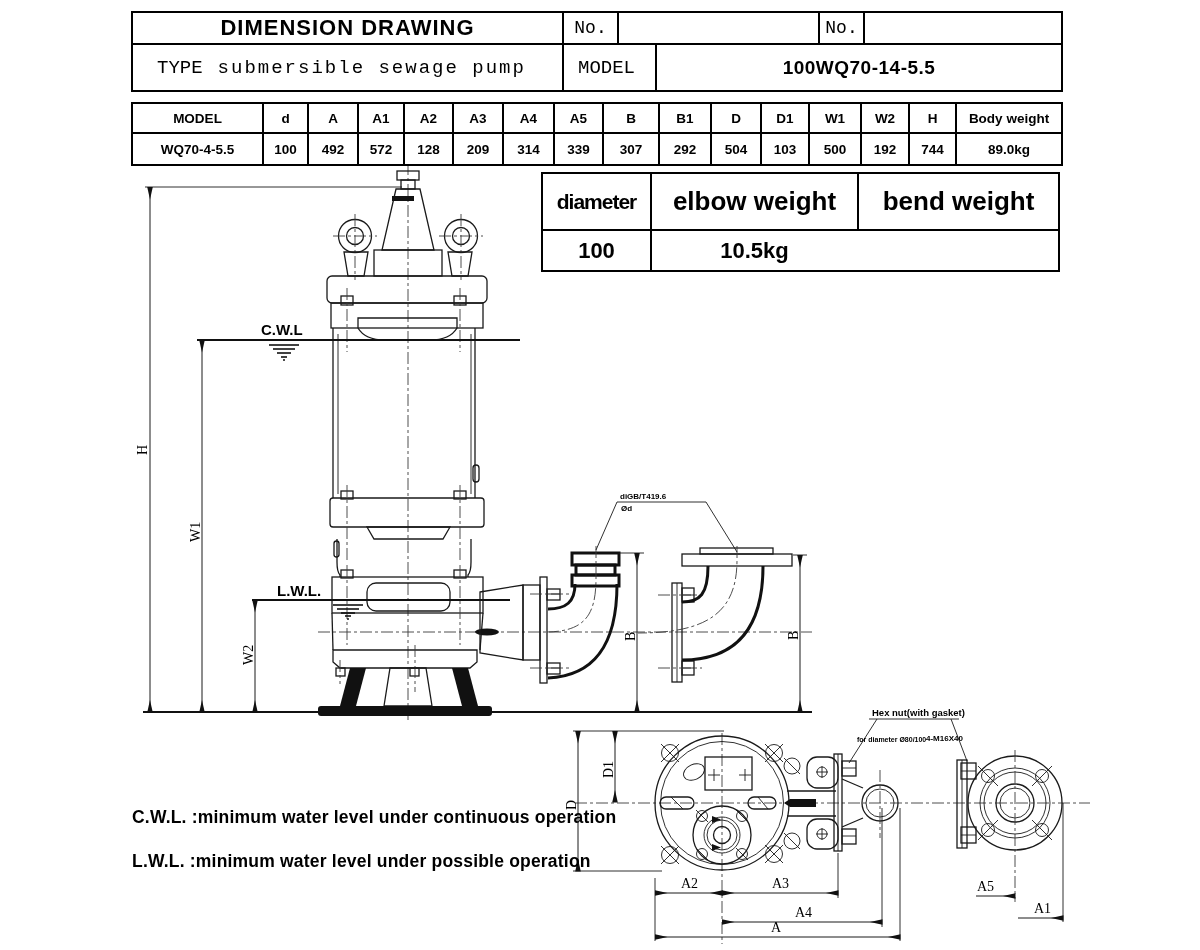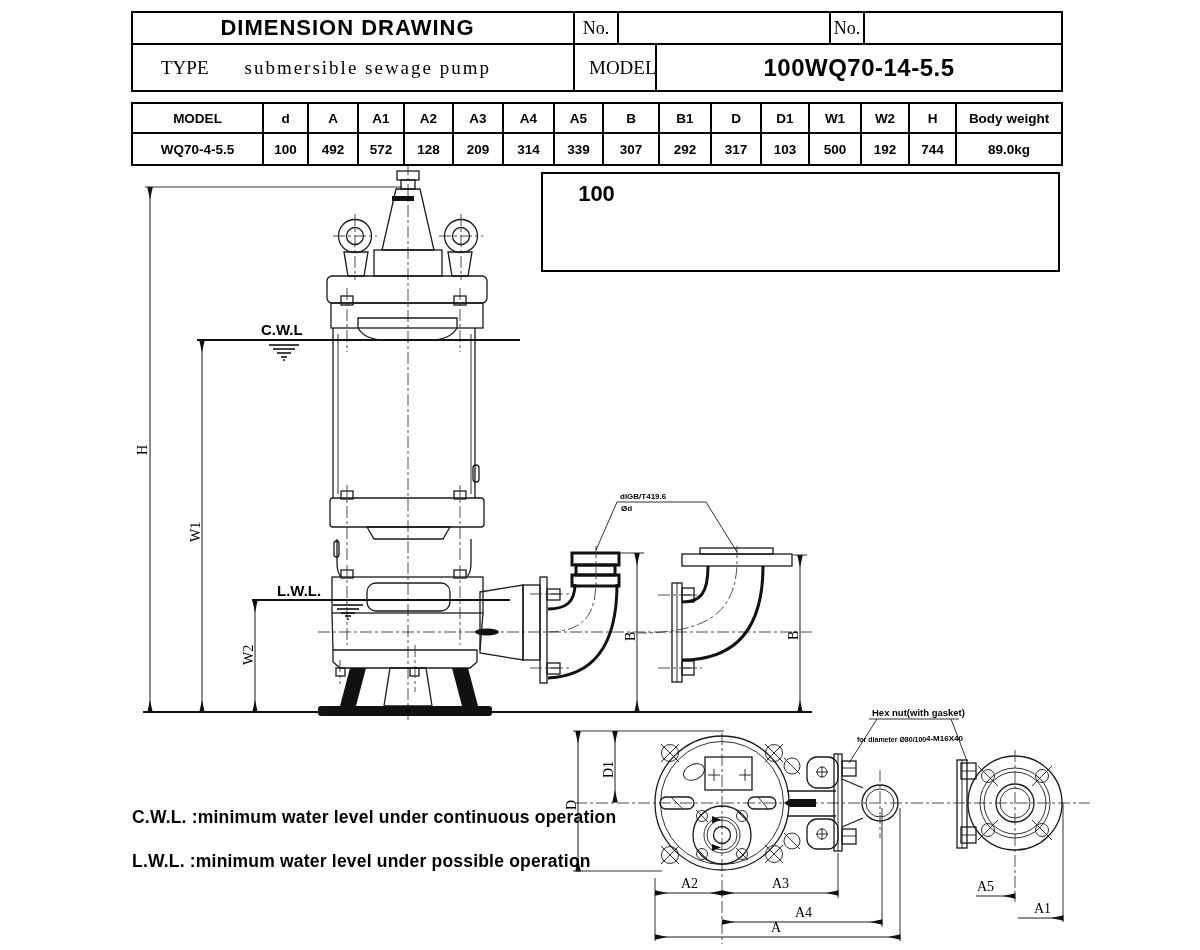--- a/index.html
+++ b/index.html
@@ -2,27 +2,27 @@
 <html><head>
 <meta charset="utf-8">
 <style>
   html,body{margin:0;padding:0;background:#fff;}
   body{width:1200px;height:950px;position:relative;font-family:"Liberation Sans",sans-serif;color:#000;overflow:hidden;}
   .tbl{position:absolute;border:2px solid #000;box-sizing:border-box;background:#fff;}
   .row{display:grid;box-sizing:border-box;}
   .c{display:flex;align-items:center;justify-content:center;border-left:2px solid #000;box-sizing:border-box;overflow:hidden;white-space:nowrap;text-align:center;}
   .c:first-child{border-left:none;}
   .bb{border-bottom:2px solid #000;}
-  .serif{font-family:Liberation Serif, serif;margin-left:11px;}
+  .serif{font-family:Liberation Mono, monospace;}
   .ttl{font-weight:bold;font-size:22px;letter-spacing:1px;}
   .no{font-size:18px;}
-  .typeCell{justify-content:flex-start;padding-left:17px;gap:36px;font-size:19px;}
+  .typeCell{justify-content:flex-start;padding-left:24px;gap:15px;font-size:19px;}
   .typeVal{letter-spacing:2px;}
   .modelCell{justify-content:flex-start;padding-left:14px;font-size:19px;}
-  .modelVal{font-weight:bold;font-size:24px;letter-spacing:0.5px;}
+  .modelVal{font-weight:bold;font-size:19px;letter-spacing:0.5px;}
   .sh{font-weight:bold;font-size:13.5px;}
   .sv{font-weight:bold;font-size:13.5px;}
   .wh{font-weight:bold;font-size:26px;}
   .wh.small{font-size:21px;letter-spacing:-1px;}
   .wv{font-weight:bold;font-size:22px;}
   .note{position:absolute;left:132px;font-size:17.5px;font-weight:600;letter-spacing:0.2px;}
   svg{position:absolute;left:0;top:0;}
   .ln{stroke:#1a1a1a;stroke-width:1.3;fill:none;}
   .thin{stroke:#1a1a1a;stroke-width:0.9;fill:none;}
   .thk{stroke:#111;stroke-width:3;fill:none;}
@@ -392,29 +392,35 @@
     <div class="c sv">WQ70-4-5.5</div>
     <div class="c sv">100</div>
     <div class="c sv">492</div>
     <div class="c sv">572</div>
     <div class="c sv">128</div>
     <div class="c sv">209</div>
     <div class="c sv">314</div>
     <div class="c sv">339</div>
     <div class="c sv">307</div>
     <div class="c sv">292</div>
-    <div class="c sv">317</div>
+    <div class="c sv">504</div>
     <div class="c sv">103</div>
     <div class="c sv">500</div>
     <div class="c sv">192</div>
     <div class="c sv">744</div>
     <div class="c sv">89.0kg</div>
   </div>
 </div>
 
 <div class="tbl" style="left:541px;top:172px;width:519px;height:100px;">
+  <div class="row bb" style="grid-template-columns:107px 207px 1fr;height:57px;">
+    <div class="c wh small">diameter</div>
+    <div class="c wh">elbow weight</div>
+    <div class="c wh">bend weight</div>
+  </div>
   <div class="row" style="grid-template-columns:107px 207px 1fr;height:39px;">
     <div class="c wv">100</div>
+    <div class="c wv">10.5kg</div>
   </div>
 </div>
 
 <div class="note" style="top:777px;margin-top:30px;">C.W.L. :minimum water level under continuous operation</div>
 <div class="note" style="top:811px;margin-top:40px;">L.W.L. :minimum water level under possible operation</div>
 
 </body></html>

